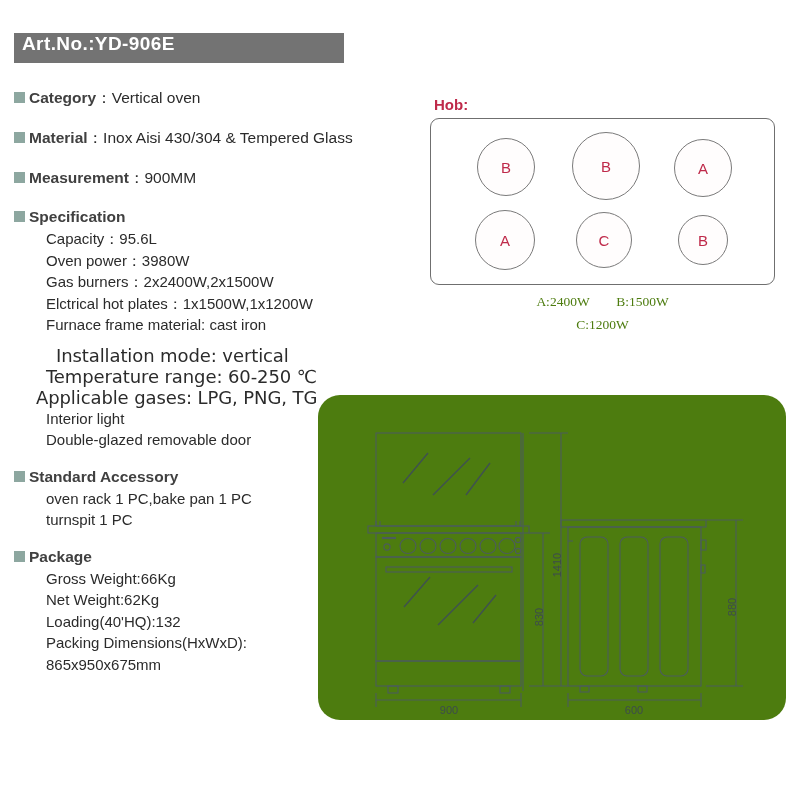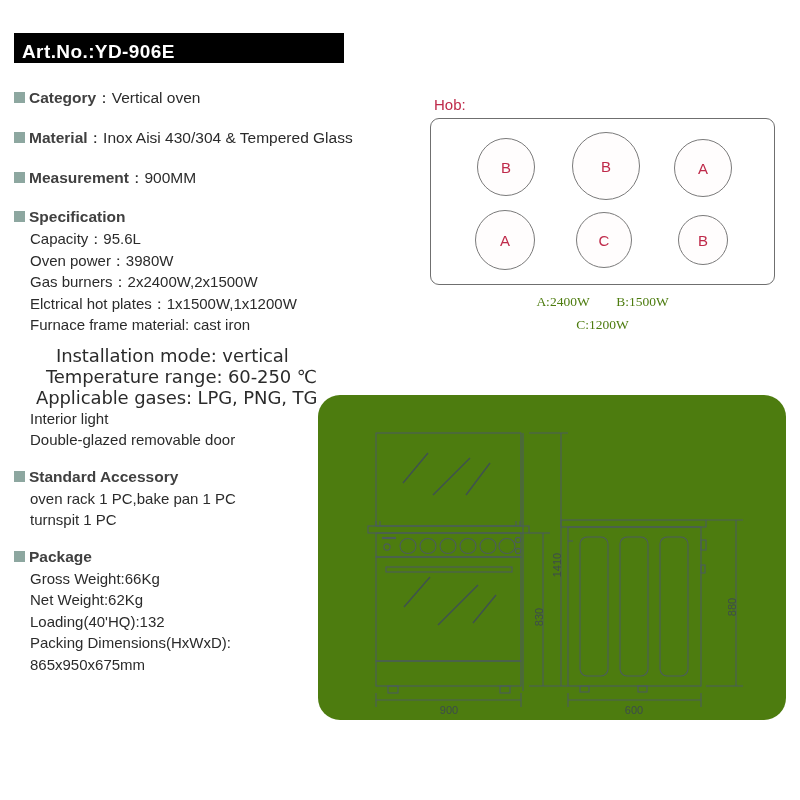--- a/index.html
+++ b/index.html
@@ -16,23 +16,23 @@
     position: relative;
   }
 
   
   #art-no-bar {
     position: absolute;
     left: 14px;
     top: 33px;
     width: 330px;
     height: 30px;
-    background: #000000;
+    background: #737373;
     display: flex;
-    align-items: flex-end;
+    align-items: flex-start;
   }
   #art-no-bar .art-text {
     color: #ffffff;
     font-weight: bold;
     font-size: 19px;
     letter-spacing: 0.4px;
     padding-left: 8px;
     white-space: nowrap;
   }
 
@@ -68,21 +68,21 @@
     font-size: 15.5px;
     color: #2b2b2b;
     font-weight: normal;
   }
   .block-gap { height: 17px; }
   .small-gap { height: 9px; }
 
   .spec-line {
     font-size: 15px;
     color: #2b2b2b;
-    margin-left: 16px;
+    margin-left: 32px;
     line-height: 21.5px;
     white-space: nowrap;
   }
   
   .spec-line.alt {
     font-family: "DejaVu Sans", sans-serif;
     font-size: 18px;
     line-height: 21px;
     letter-spacing: -0.1px;
   }
@@ -93,21 +93,21 @@
   
   #hob-section {
     position: absolute;
     left: 430px;
     top: 96px;
     width: 350px;
   }
   #hob-title {
     color: #bf2a4a;
     font-size: 15px;
-    font-weight: normal;
+    font-weight: bold;
     margin-left: 4px;
     margin-bottom: 5px;
   }
   #hob-panel {
     position: relative;
     width: 345px;
     height: 167px;
     border: 1.4px solid #6f6f6f;
     border-radius: 9px;
     background: #ffffff;

